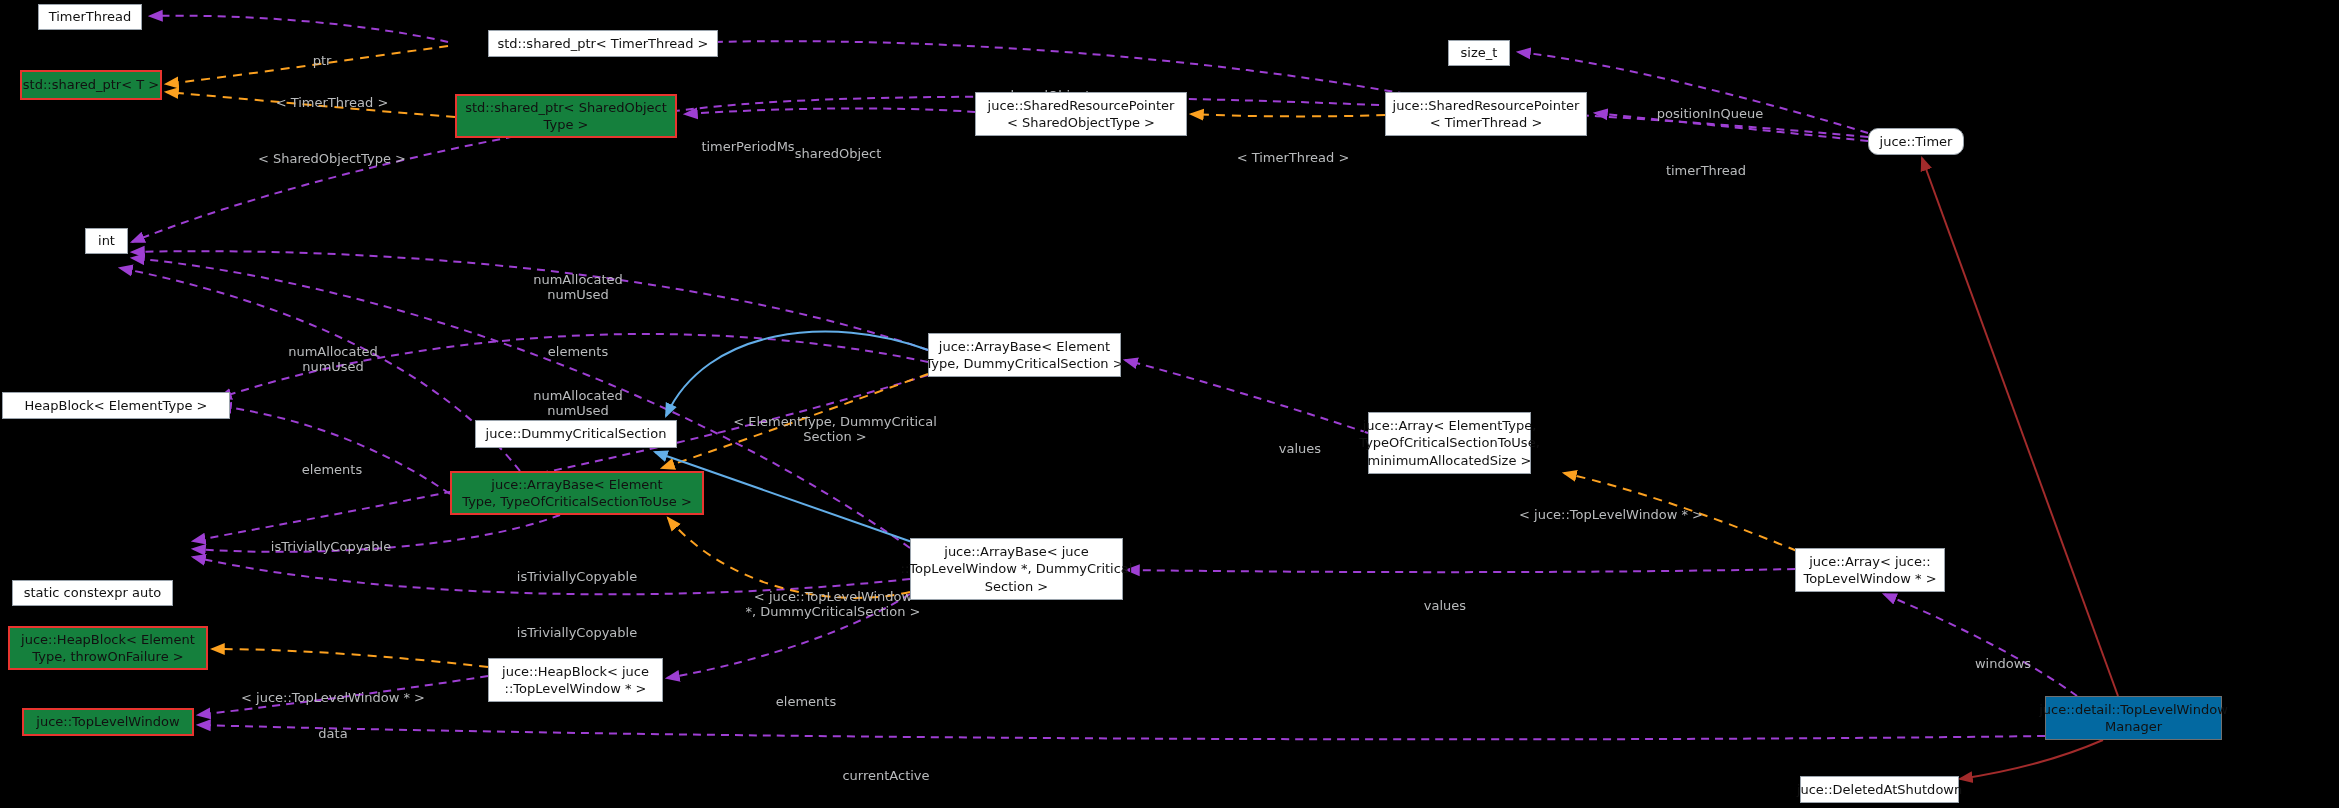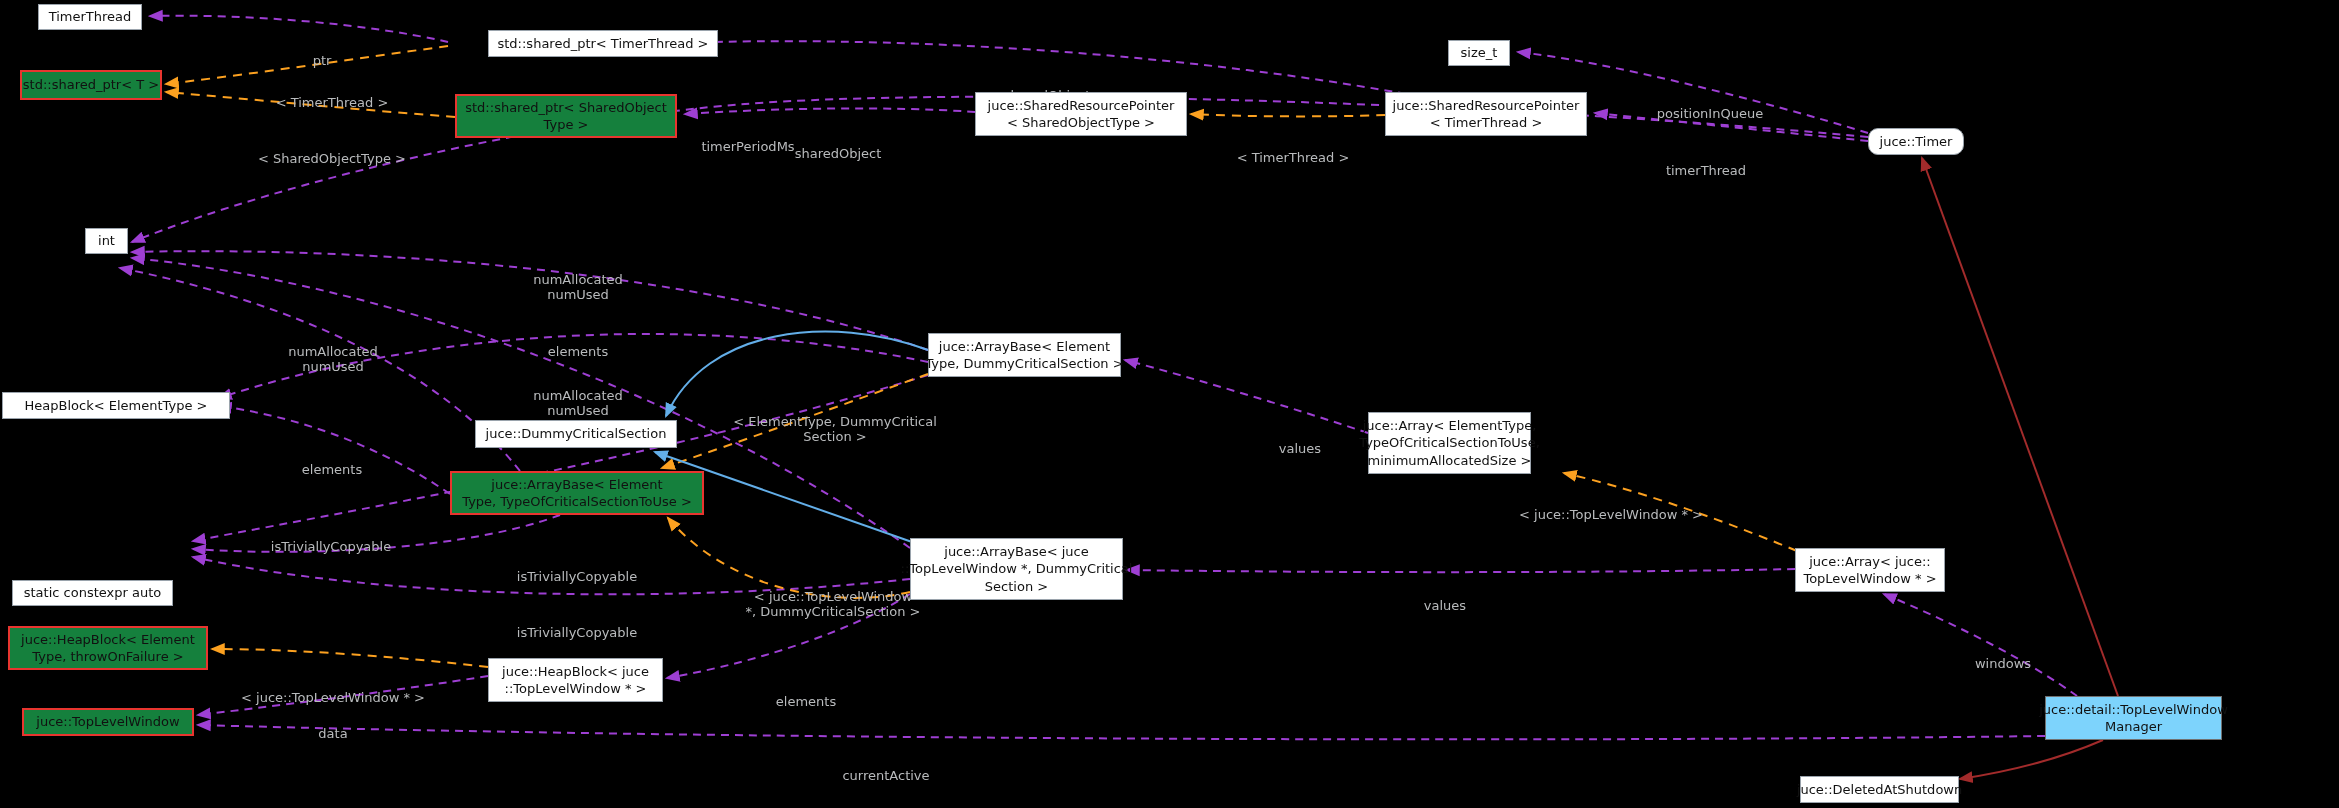--- a/index.html
+++ b/index.html
@@ -7,21 +7,21 @@
     position:relative;width:2339px;height:808px;background:#000000;
     font-family:"DejaVu Sans", sans-serif;overflow:hidden;
   }
   #edge-layer{position:absolute;left:0;top:0;width:2339px;height:808px;}
   .node{
     position:absolute;box-sizing:border-box;display:flex;align-items:center;justify-content:center;
     text-align:center;white-space:pre;font-size:13px;line-height:1.32;color:#111111;
     background:#ffffff;border:1.5px solid #9aa3ac;padding:1px 4px;cursor:pointer;
   }
   .node.red{background:#15803d;border:2px solid #e8352f;}
-  .node.main{background:#7dd3fc;border:1.5px solid #707070;}
+  .node.main{background:#0369a1;border:1.5px solid #707070;}
   .edge-label{
     position:absolute;transform:translate(-50%,-50%);white-space:pre;text-align:center;
     font-size:13px;line-height:1.18;color:#b9bbbd;pointer-events:none;margin-top:48px;
   }
   path.edge{fill:none;stroke-width:2;}
   path.usage{stroke:#9e3fd3;stroke-dasharray:8 6;}
   path.template{stroke:#fca120;stroke-dasharray:9 7;}
   path.blue{stroke:#63aee8;}
   path.red{stroke:#a22b2b;}
 </style>

